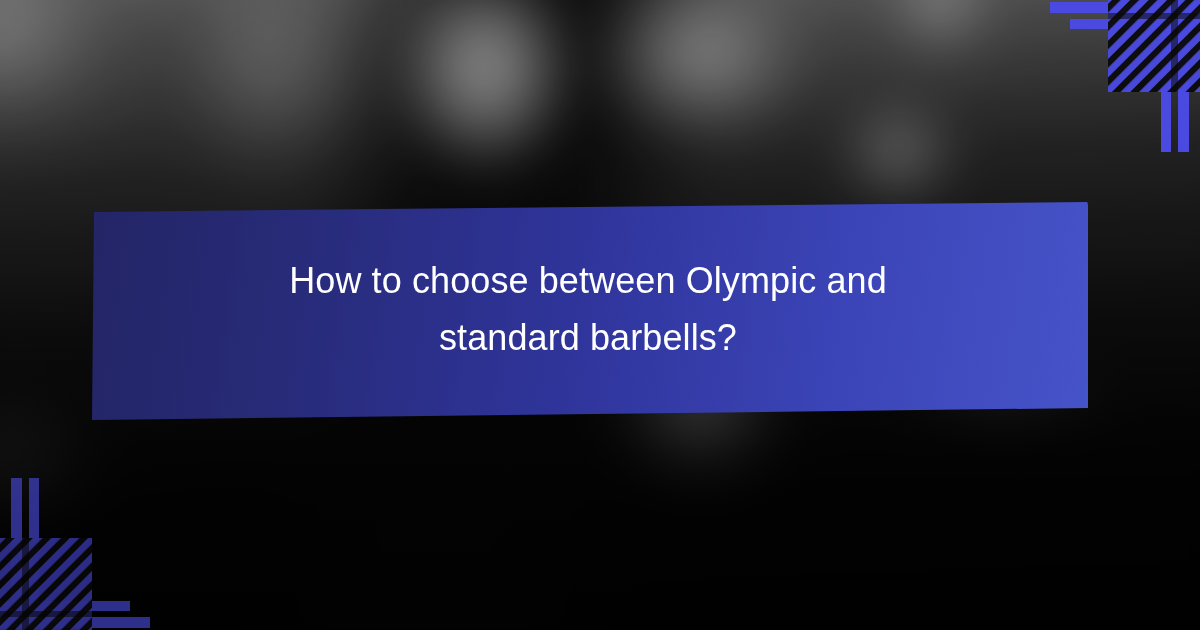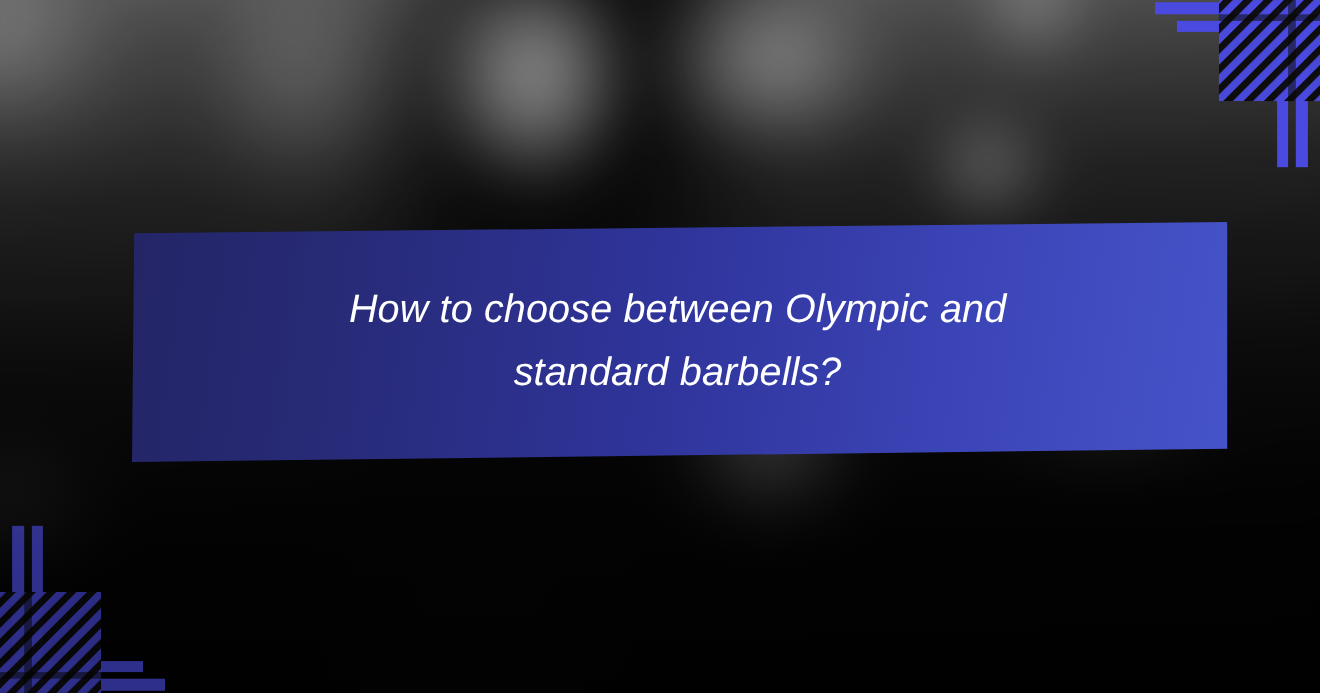--- a/index.html
+++ b/index.html
@@ -72,33 +72,32 @@
     pointer-events: none;
   }
   .corner svg { display: block; }
 
   .corner-tr { top: 0; right: 0; }
   .corner-bl { bottom: 0; left: 0; transform: rotate(180deg); opacity: 0.62; }
 
   
   .headline-card {
     position: absolute;
-    left: 116px;
+    left: 88px;
     top: 196px;
     width: 1000px;
     height: 228px;
     background: linear-gradient(98deg, #232566 0%, #272a75 18%, #2f349a 48%, #3b44b6 74%, #4654c9 100%);
     -webkit-clip-path: polygon(0.6% 7.0%, 100% 2.6%, 100% 93.0%, 0.4% 98.2%);
     clip-path: polygon(0.6% 7.0%, 100% 2.6%, 100% 93.0%, 0.4% 98.2%);
     border-radius: 10px;
     box-shadow: 0 10px 40px rgba(0,0,0,0.45);
     display: flex;
     align-items: center;
     justify-content: center;
-    font-style: italic;
   }
   
   .headline-card-inner {
     width: 100%;
     height: 100%;
     display: flex;
     align-items: center;
     justify-content: center;
     padding: 0 70px;
     box-sizing: border-box;

